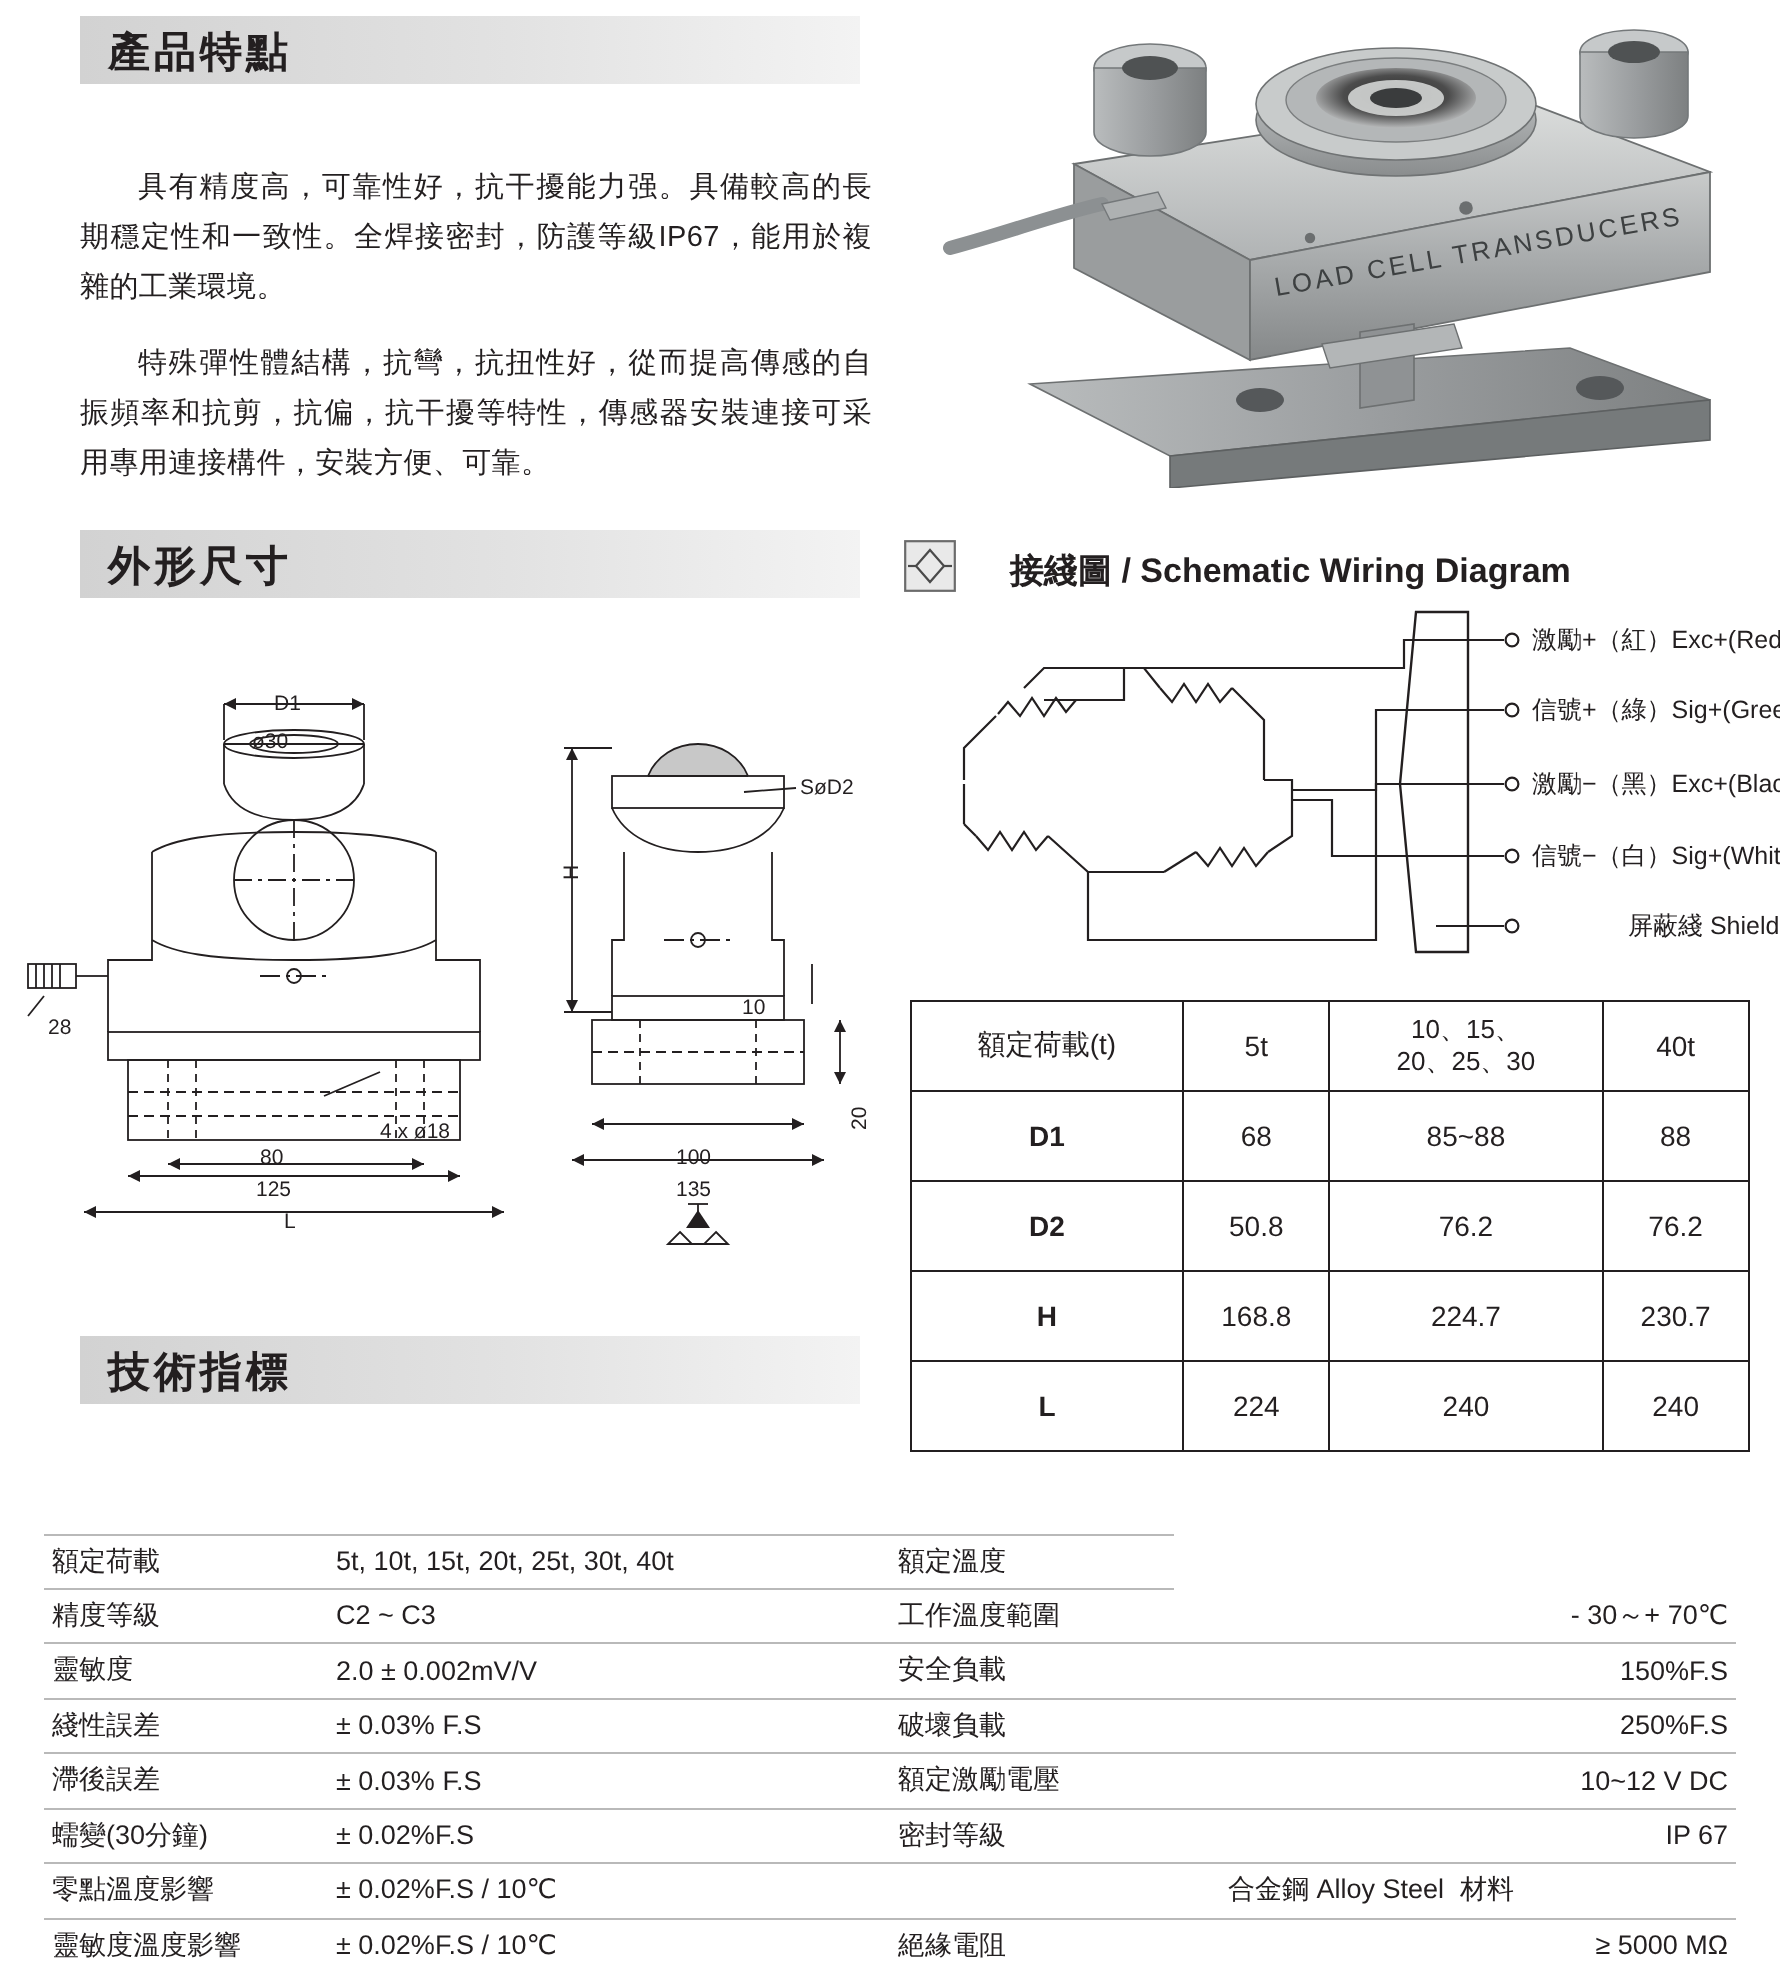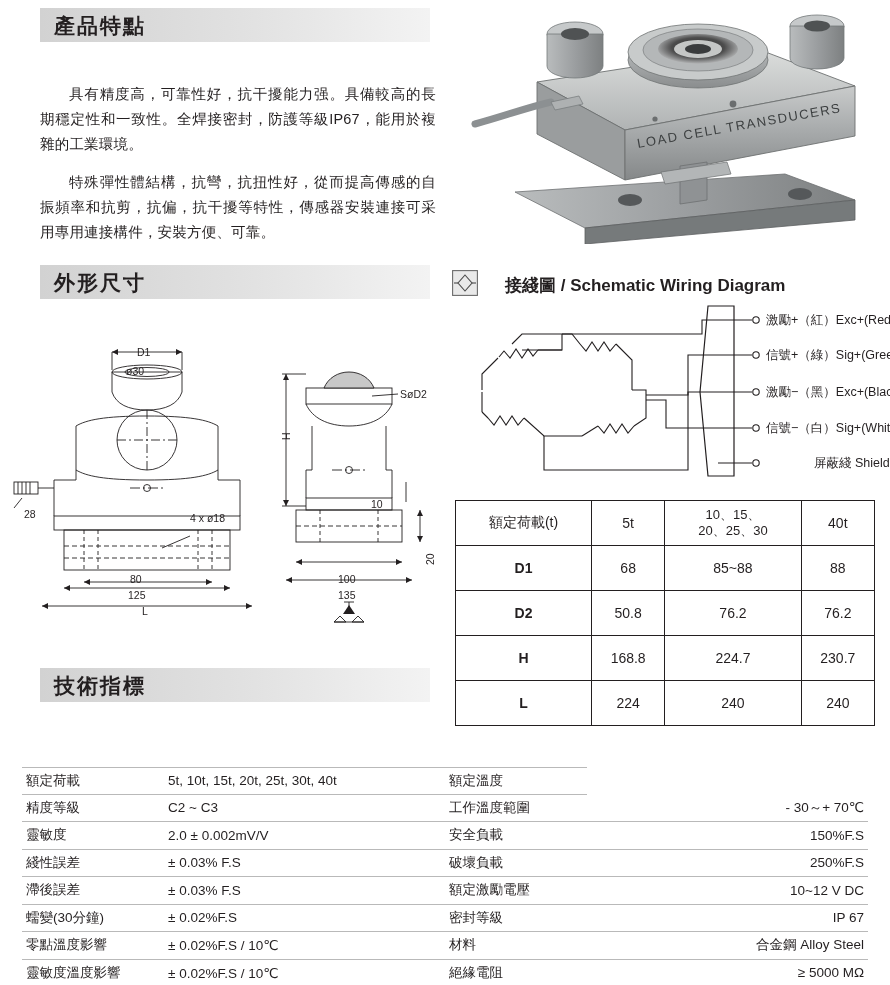--- a/index.html
+++ b/index.html
@@ -283,21 +283,21 @@
 
         <line x1="150" y1="218" x2="178" y2="206"></line>
         <line x1="10" y1="168" x2="2" y2="178"></line>
       </g>
     </svg>
   </div>
 
   <div class="dimtxt" style="left:137px;top:346px;">D1</div>
   <div class="dimtxt" style="left:126px;top:365px;">ø30</div>
   <div class="dimtxt" style="left:24px;top:508px;">28</div>
-  <div class="dimtxt" style="left:190px;top:512px;">4 x ø18</div>
+  <div class="dimtxt" style="left:190px;top:560px;">4 x ø18</div>
   <div class="dimtxt" style="left:130px;top:573px;">80</div>
   <div class="dimtxt" style="left:128px;top:589px;">125</div>
   <div class="dimtxt" style="left:142px;top:605px;">L</div>
 
   <div class="dwg" style="left:272px;top:330px;">
     <svg width="180" height="300" viewBox="0 0 180 300">
       <g stroke="#231f20" stroke-width="0.9" fill="none">
 
         <rect x="34" y="58" width="86" height="16"></rect>
         <path d="M52,58 C56,48 66,42 77,42 C88,42 98,48 102,58" fill="#c8c8c8"></path>
@@ -428,22 +428,22 @@
     </div>
     <div class="row">
       <div class="cell k">蠕變(30分鐘)</div>
       <div class="cell v">± 0.02%F.S</div>
       <div class="cell k2">密封等級</div>
       <div class="cell v2">IP 67</div>
     </div>
     <div class="row">
       <div class="cell k">零點溫度影響</div>
       <div class="cell v">± 0.02%F.S / 10℃</div>
+      <div class="cell v2">合金鋼 Alloy Steel</div>
       <div class="cell k2">材料</div>
-      <div class="cell v2">合金鋼 Alloy Steel</div>
     </div>
     <div class="row">
       <div class="cell k">靈敏度溫度影響</div>
       <div class="cell v">± 0.02%F.S / 10℃</div>
       <div class="cell k2">絕緣電阻</div>
       <div class="cell v2">≥ 5000 MΩ</div>
     </div>
     <div class="row">
       <div class="cell k">輸入阻抗</div>
       <div class="cell v">750 ± 10Ω</div>

